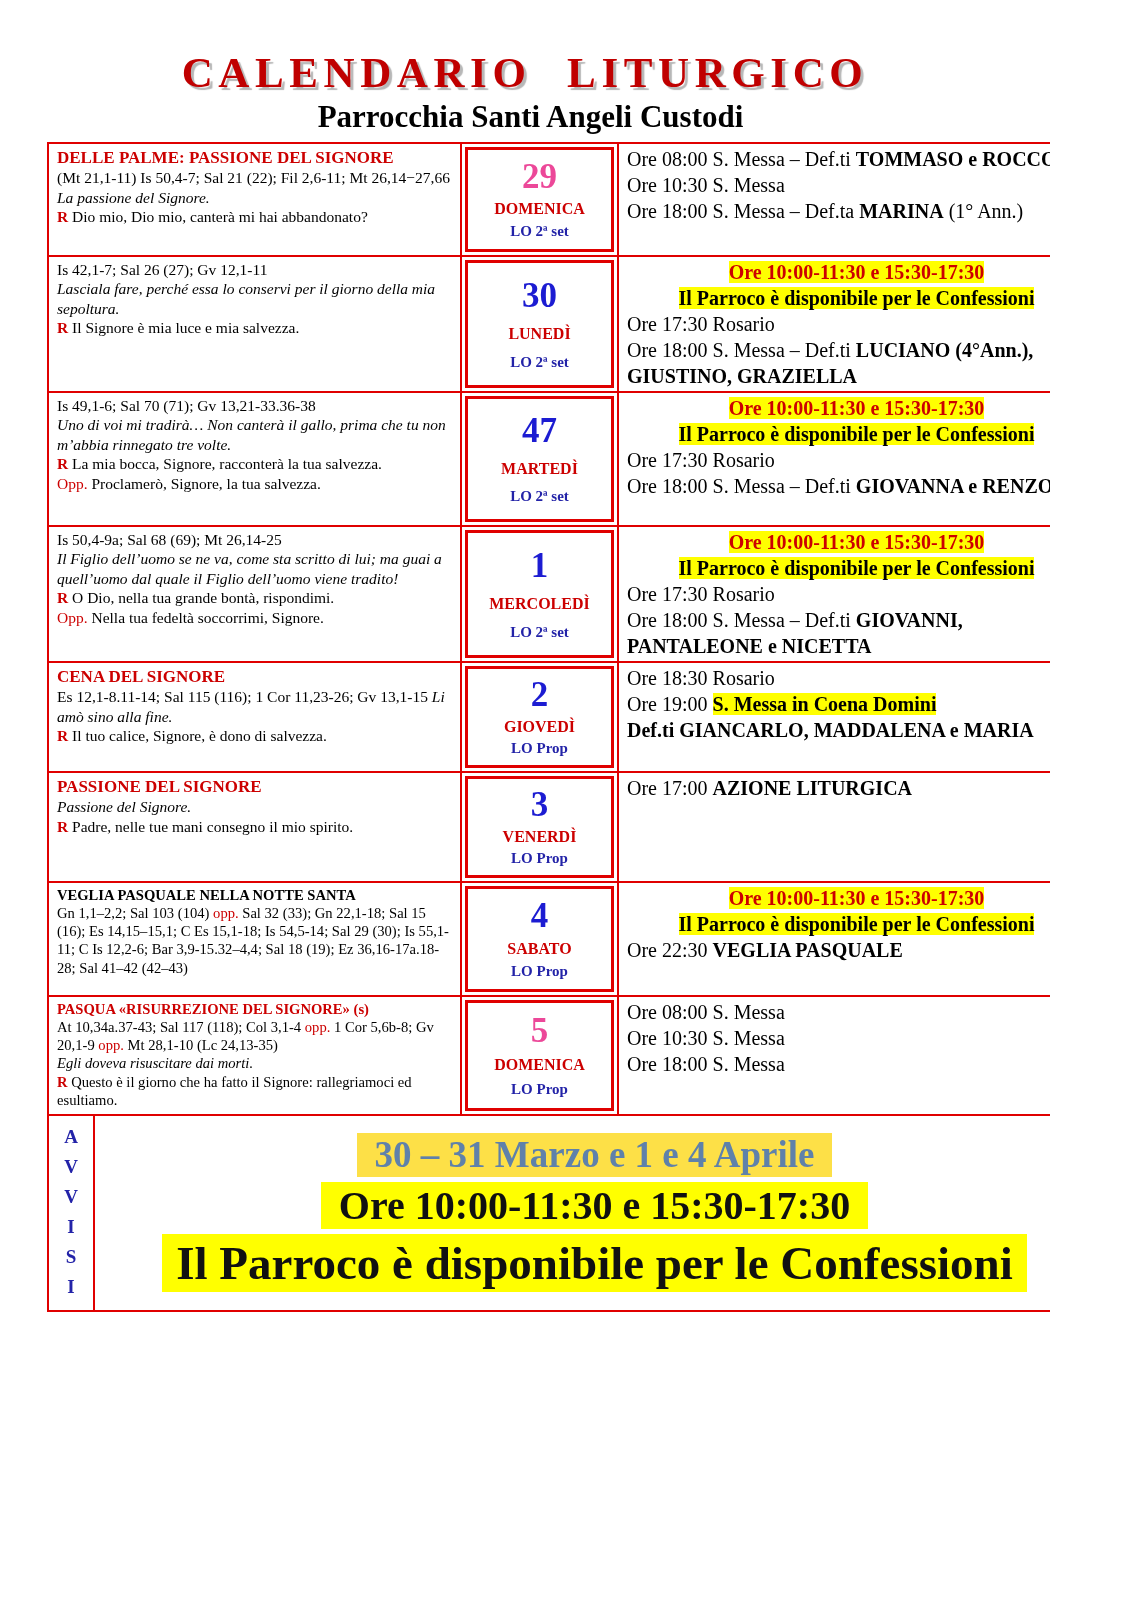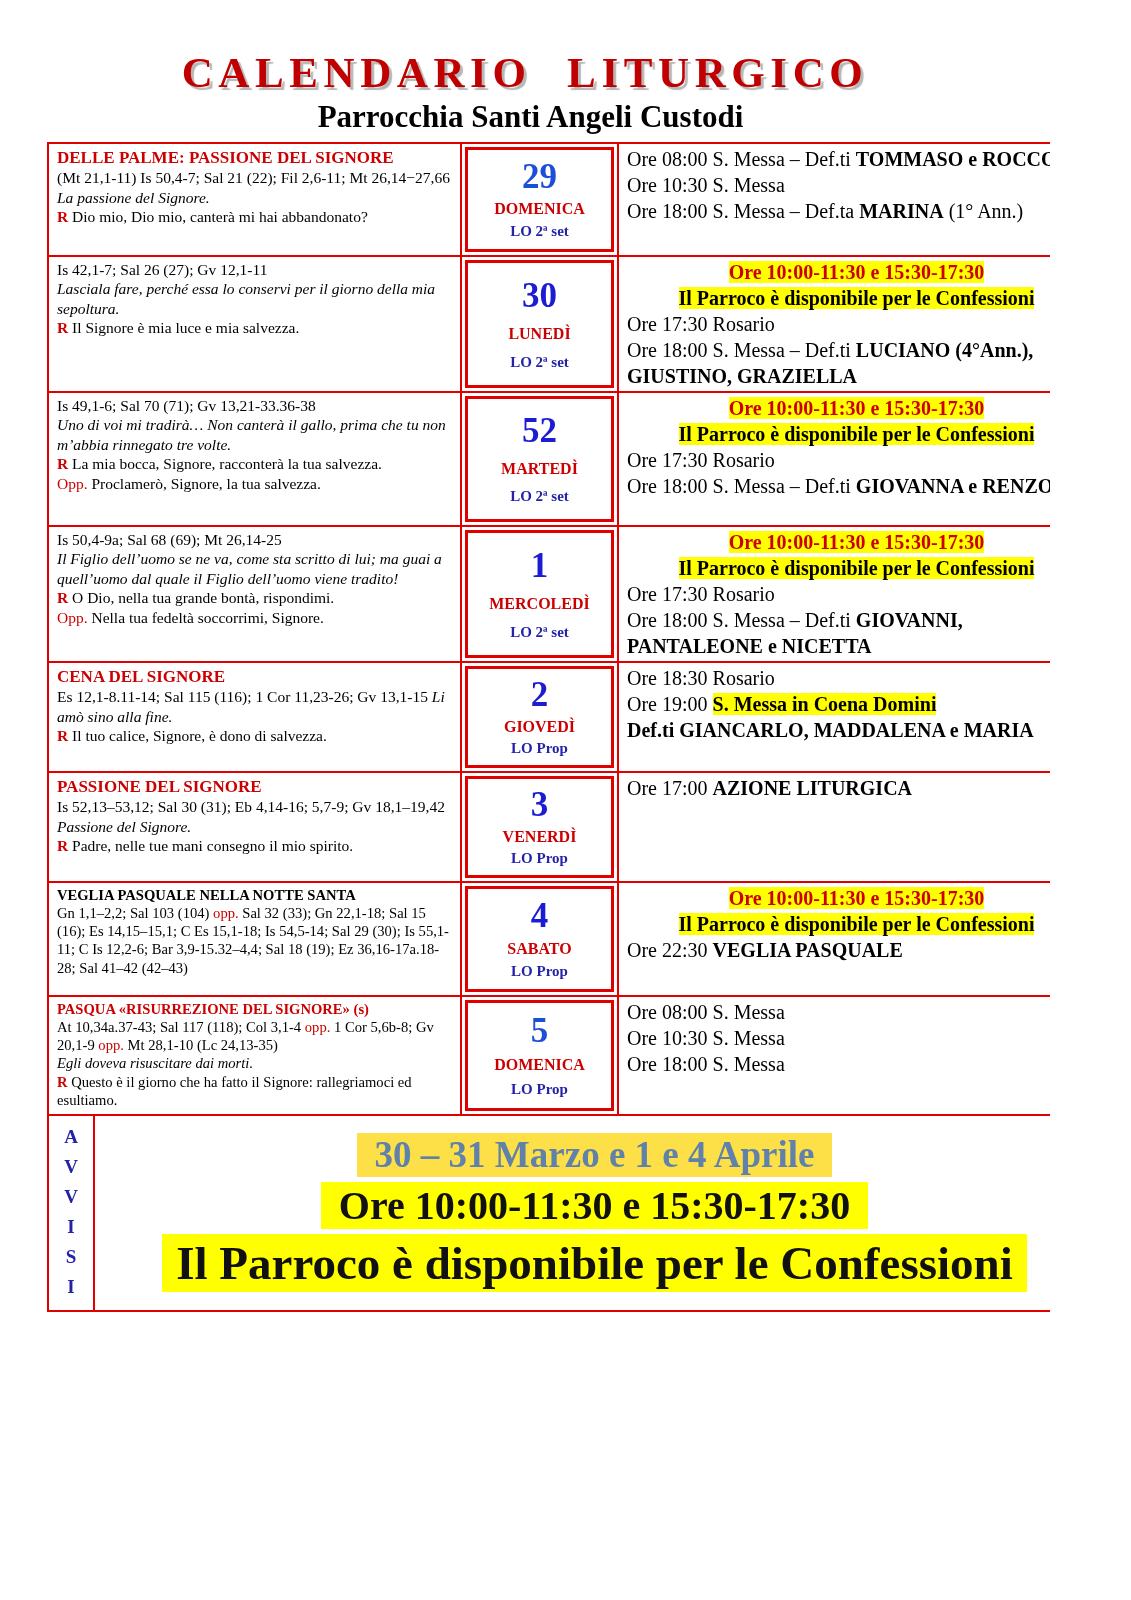--- a/index.html
+++ b/index.html
@@ -27,21 +27,21 @@
   .lln{font-size:15.5px;line-height:1.26;}
   .cell-left.sm .lln{font-size:14.6px;line-height:1.25;}
   .lln.title{font-size:17px;font-weight:bold;}
   .lln.title-black{font-size:15.5px;font-weight:bold;color:#000;}
   .lln.title-sm{font-size:15px;font-weight:bold;}
   .cell-day{width:157px;box-sizing:border-box;border-right:2px solid #e00000;padding:3px;}
   .day-box{height:100%;box-sizing:border-box;border:3px solid #e00000;
            display:flex;flex-direction:column;align-items:center;justify-content:space-evenly;
            text-align:center;padding:2px 0;}
   .day-num{font-size:35px;font-weight:bold;color:#1c1cd2;line-height:1;}
-  .day-num.sun{color:#1d4ed8;}
+  .day-num.sun{color:#ec4899;}
   .day-weekday{font-size:16px;font-weight:bold;color:#cc0000;line-height:1;}
   .day-lo{font-size:15px;font-weight:bold;color:#2323a8;line-height:1;}
   .cell-right{flex:1;box-sizing:border-box;padding:2px 8px;}
   .rln{font-size:20px;line-height:1.3;}
   .center{text-align:center;}
   .b{font-weight:bold;}
   .i{font-style:italic;}
   .red{color:#cc0000;}
   .hl{background:#ffff00;}
   .avvisi{border:2px solid #e00000;border-top:none;box-sizing:border-box;
@@ -111,21 +111,21 @@
         </div>
         <div class="cal-row">
           <div class="cell-left">
             <div class="lln"><span class="">Is 49,1-6; Sal 70 (71); Gv 13,21-33.36-38</span></div>
             <div class="lln"><span class="i ">Uno di voi mi tradirà… Non canterà il gallo, prima che tu non m’abbia rinnegato tre volte.</span></div>
             <div class="lln"><span class="b red ">R </span><span class="">La mia bocca, Signore, racconterà la tua salvezza.</span></div>
             <div class="lln"><span class="red ">Opp. </span><span class="">Proclamerò, Signore, la tua salvezza.</span></div>
           </div>
           <div class="cell-day">
             <div class="day-box">
-              <div class="day-num">52</div>
+              <div class="day-num">47</div>
               <div class="day-weekday">MARTEDÌ</div>
               <div class="day-lo">LO 2ª set</div>
             </div>
           </div>
           <div class="cell-right">
             <div class="rln center"><span class="b red hl ">Ore 10:00-11:30 e 15:30-17:30</span></div>
             <div class="rln center"><span class="b hl ">Il Parroco è disponibile per le Confessioni</span></div>
             <div class="rln"><span class="">Ore 17:30 Rosario</span></div>
             <div class="rln"><span class="">Ore 18:00 S. Messa – Def.ti </span><span class="b ">GIOVANNA e RENZO</span></div>
           </div>
@@ -166,21 +166,20 @@
           </div>
           <div class="cell-right">
             <div class="rln"><span class="">Ore 18:30 Rosario</span></div>
             <div class="rln"><span class="">Ore 19:00 </span><span class="b hl ">S. Messa in Coena Domini</span></div>
             <div class="rln"><span class="b ">Def.ti GIANCARLO, MADDALENA e MARIA</span></div>
           </div>
         </div>
         <div class="cal-row">
           <div class="cell-left">
             <div class="lln title"><span class="b red ">PASSIONE DEL SIGNORE</span></div>
-            <div class="lln"><span class="">Is 52,13–53,12; Sal 30 (31); Eb 4,14-16; 5,7-9; Gv 18,1–19,42</span></div>
             <div class="lln"><span class="i ">Passione del Signore.</span></div>
             <div class="lln"><span class="b red ">R </span><span class="">Padre, nelle tue mani consegno il mio spirito.</span></div>
           </div>
           <div class="cell-day">
             <div class="day-box">
               <div class="day-num">3</div>
               <div class="day-weekday">VENERDÌ</div>
               <div class="day-lo">LO Prop</div>
             </div>
           </div>

